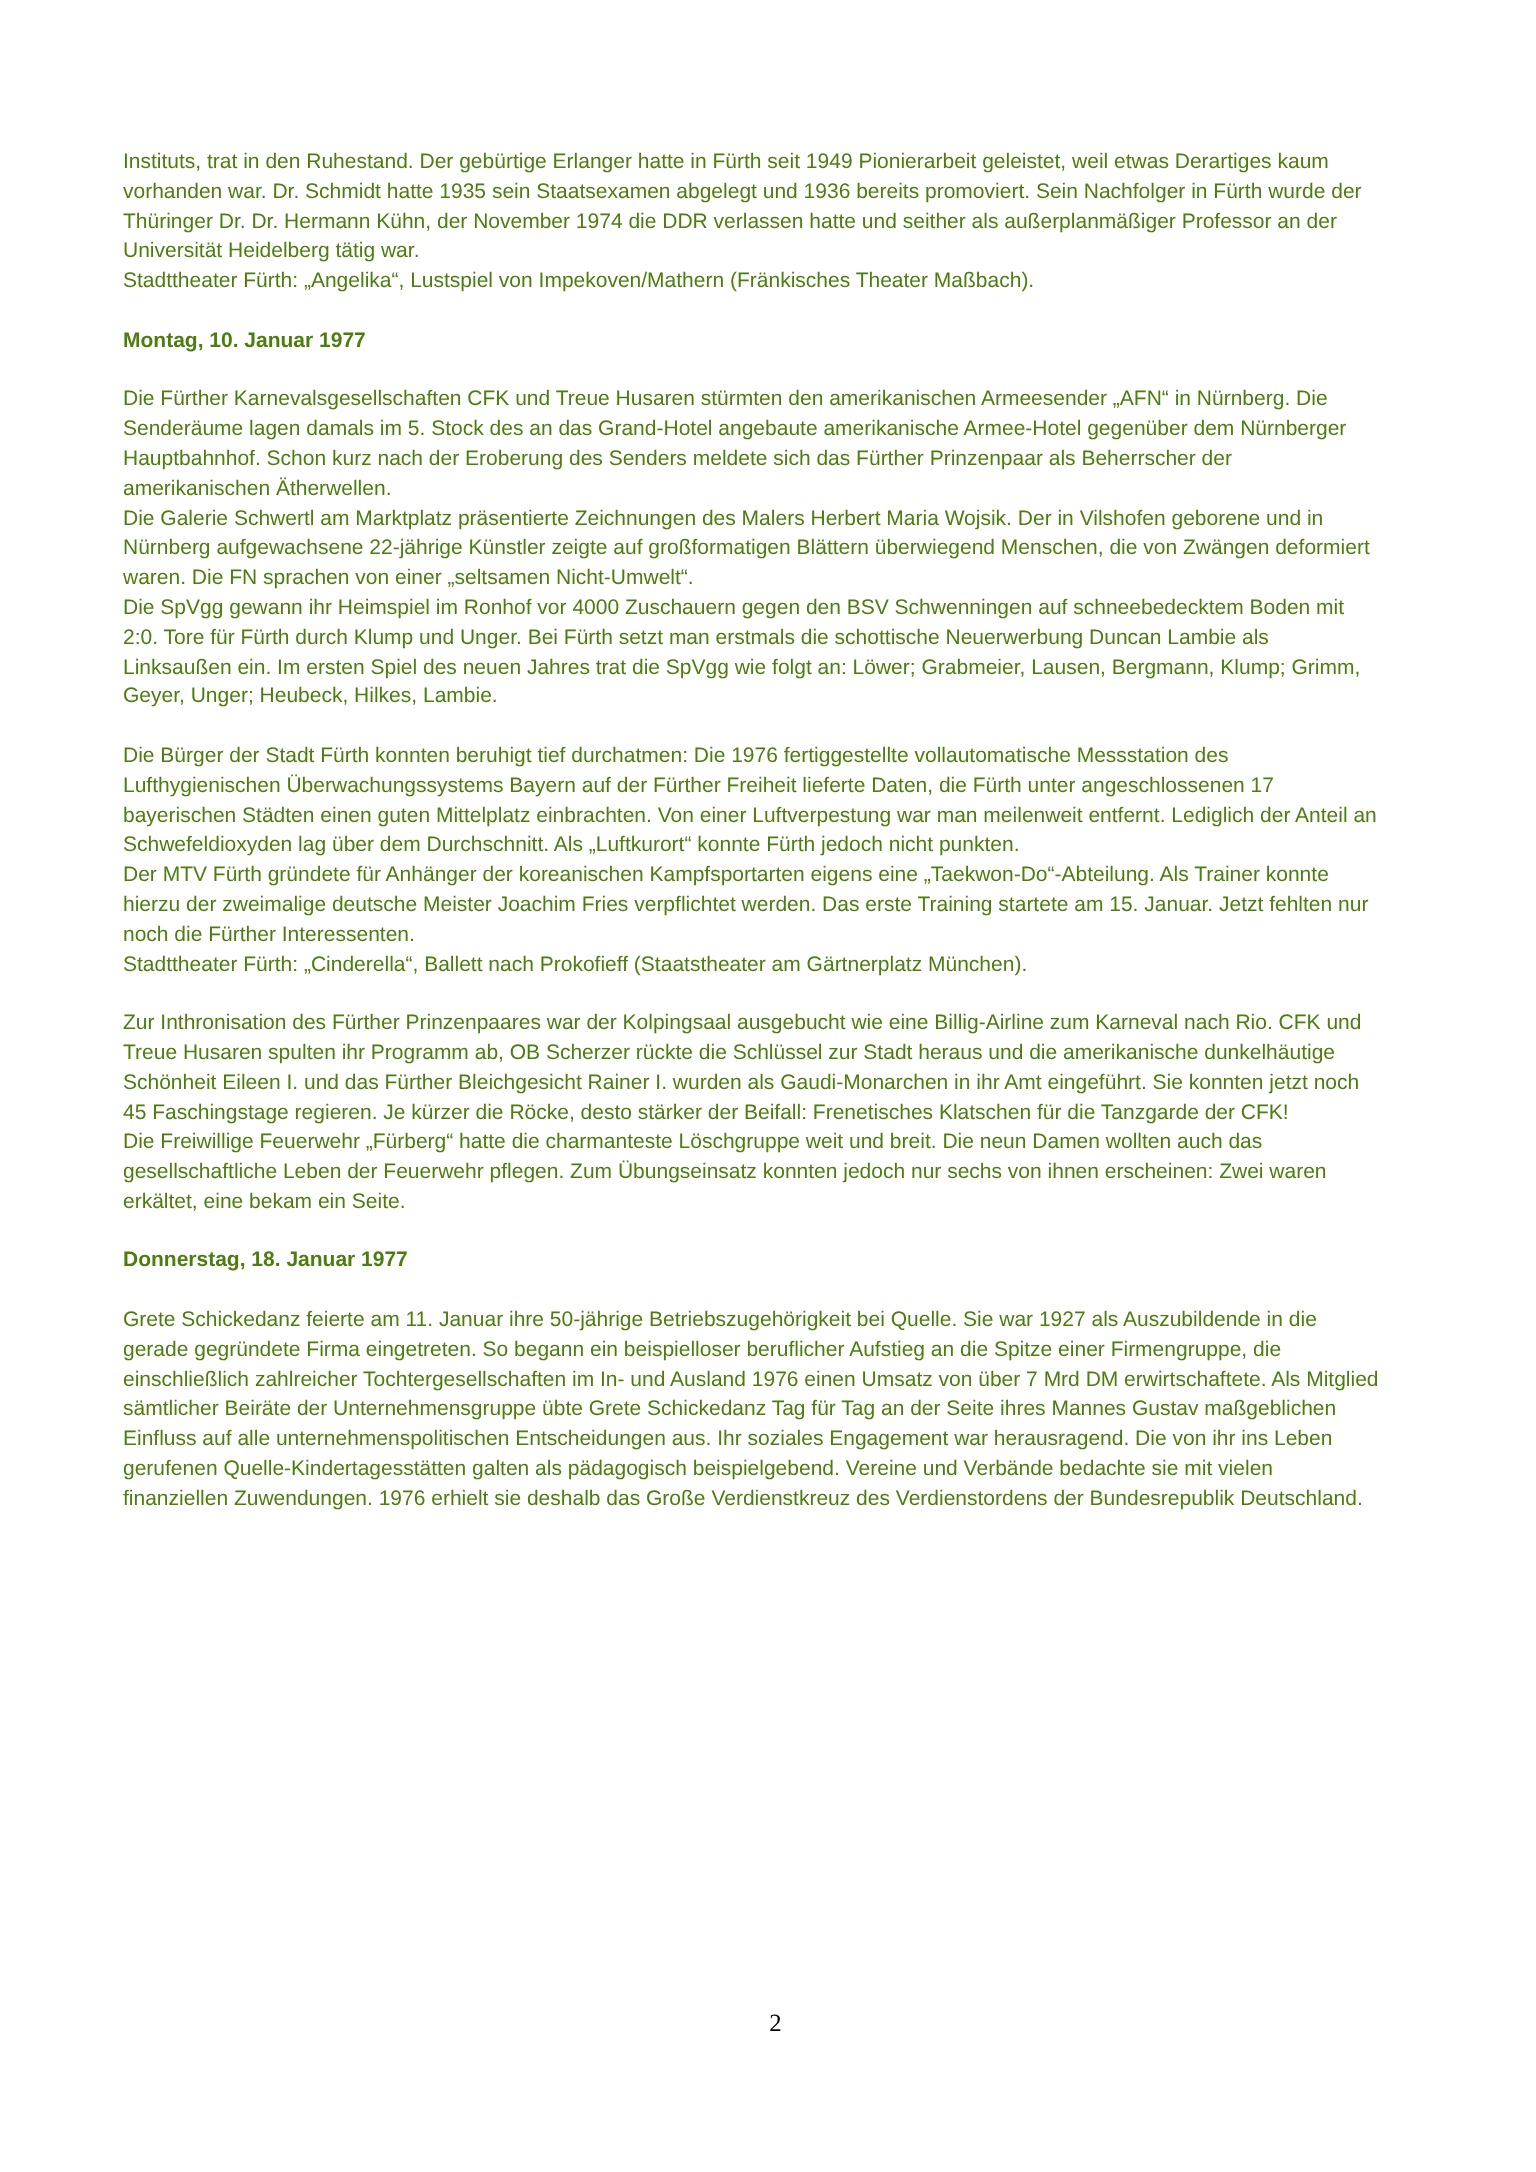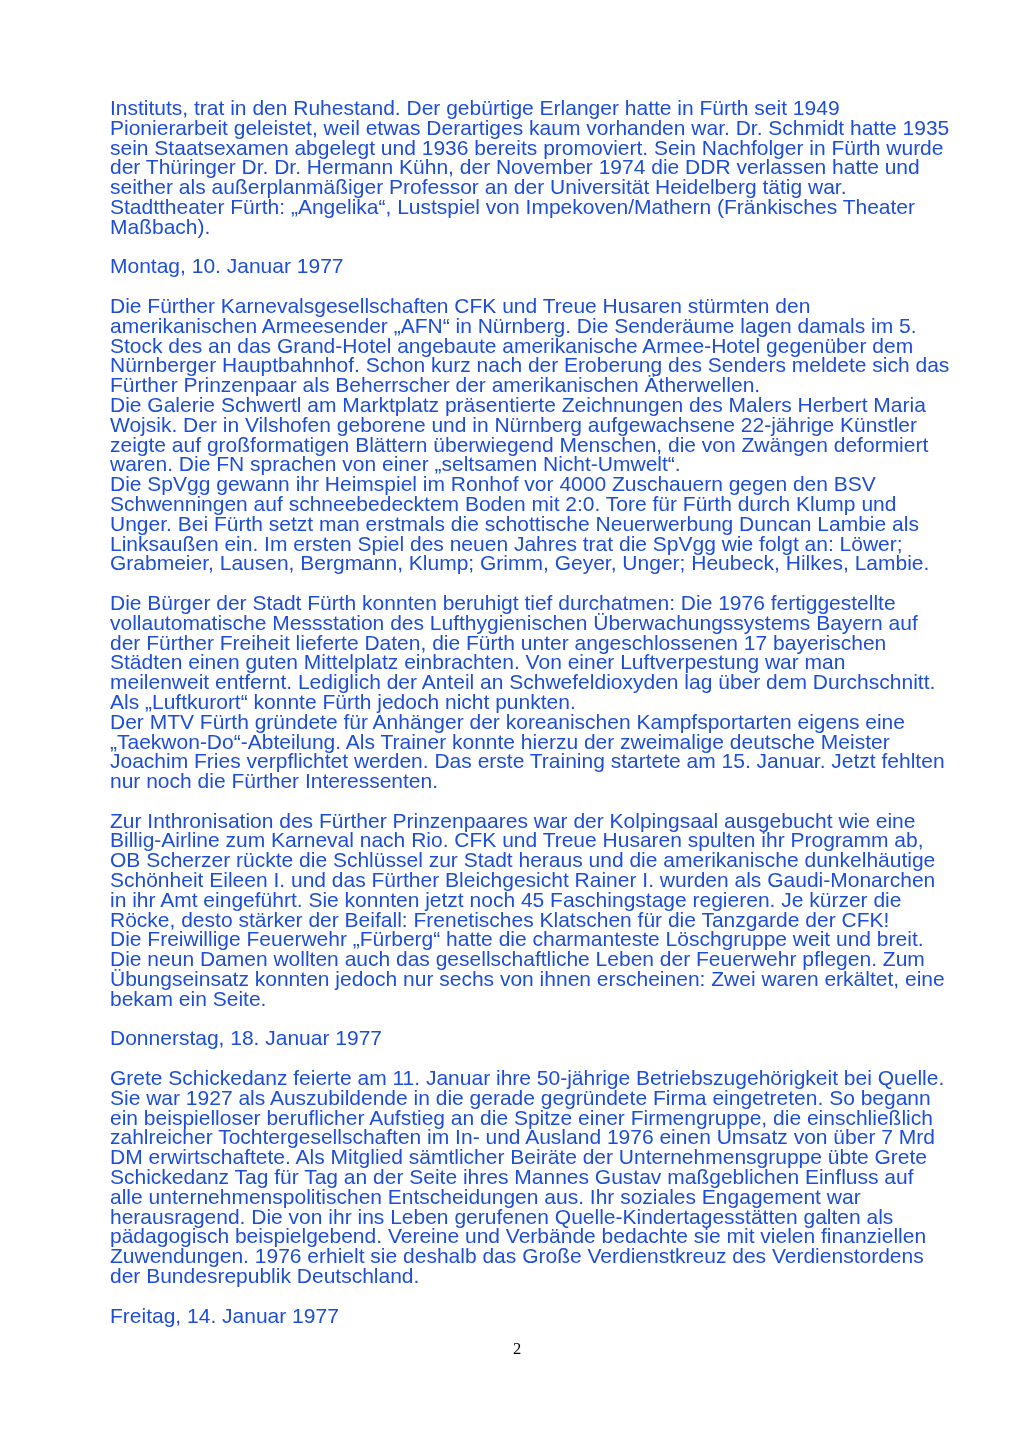--- a/index.html
+++ b/index.html
@@ -10,31 +10,31 @@
   .page {
     position: relative;
     width: 1024px;
     height: 1448px;
     background: #ffffff;
     color: #000000;
     overflow: hidden;
   }
   .content {
     position: absolute;
-    left: 110px;
+    left: 82px;
     top: 98px;
     width: 840px;
     font-family: "Liberation Sans", "DejaVu Sans", sans-serif;
-    font-size: 21px;
+    font-size: 14px;
     line-height: 19.8px;
-    color: #1d4ed8;
+    color: #4d7c0f;
     text-align: left;
   }
   .day-heading {
-    font-weight: 400;
+    font-weight: 700;
     margin: 0 0 19.8px 0;
   }
   .para-group {
     margin: 0 0 19.8px 0;
   }
   .para {
     margin: 0;
   }
   .footer {
     position: absolute;
@@ -58,27 +58,27 @@
       </div>
       <div class="day-heading">Montag, 10. Januar 1977</div>
       <div class="para-group">
         <div class="para">Die Fürther Karnevalsgesellschaften CFK und Treue Husaren stürmten den amerikanischen Armeesender „AFN“ in Nürnberg. Die Senderäume lagen damals im 5. Stock des an das Grand-Hotel angebaute amerikanische Armee-Hotel gegenüber dem Nürnberger Hauptbahnhof. Schon kurz nach der Eroberung des Senders meldete sich das Fürther Prinzenpaar als Beherrscher der amerikanischen Ätherwellen.</div>
         <div class="para">Die Galerie Schwertl am Marktplatz präsentierte Zeichnungen des Malers Herbert Maria Wojsik. Der in Vilshofen geborene und in Nürnberg aufgewachsene 22-jährige Künstler zeigte auf großformatigen Blättern überwiegend Menschen, die von Zwängen deformiert waren. Die FN sprachen von einer „seltsamen Nicht-Umwelt“.</div>
         <div class="para">Die SpVgg gewann ihr Heimspiel im Ronhof vor 4000 Zuschauern gegen den BSV Schwenningen auf schneebedecktem Boden mit 2:0. Tore für Fürth durch Klump und Unger. Bei Fürth setzt man erstmals die schottische Neuerwerbung Duncan Lambie als Linksaußen ein. Im ersten Spiel des neuen Jahres trat die SpVgg wie folgt an: Löwer; Grabmeier, Lausen, Bergmann, Klump; Grimm, Geyer, Unger; Heubeck, Hilkes, Lambie.</div>
       </div>
       <div class="para-group">
         <div class="para">Die Bürger der Stadt Fürth konnten beruhigt tief durchatmen: Die 1976 fertiggestellte vollautomatische Messstation des Lufthygienischen Überwachungssystems Bayern auf der Fürther Freiheit lieferte Daten, die Fürth unter angeschlossenen 17 bayerischen Städten einen guten Mittelplatz einbrachten. Von einer Luftverpestung war man meilenweit entfernt. Lediglich der Anteil an Schwefeldioxyden lag über dem Durchschnitt. Als „Luftkurort“ konnte Fürth jedoch nicht punkten.</div>
         <div class="para">Der MTV Fürth gründete für Anhänger der koreanischen Kampfsportarten eigens eine „Taekwon-Do“-Abteilung. Als Trainer konnte hierzu der zweimalige deutsche Meister Joachim Fries verpflichtet werden. Das erste Training startete am 15. Januar. Jetzt fehlten nur noch die Fürther Interessenten.</div>
+        <div class="para">Stadttheater Fürth: „Cinderella“, Ballett nach Prokofieff (Staatstheater am Gärtnerplatz München).</div>
       </div>
       <div class="para-group">
         <div class="para">Zur Inthronisation des Fürther Prinzenpaares war der Kolpingsaal ausgebucht wie eine Billig-Airline zum Karneval nach Rio. CFK und Treue Husaren spulten ihr Programm ab, OB Scherzer rückte die Schlüssel zur Stadt heraus und die amerikanische dunkelhäutige Schönheit Eileen I. und das Fürther Bleichgesicht Rainer I. wurden als Gaudi-Monarchen in ihr Amt eingeführt. Sie konnten jetzt noch 45 Faschingstage regieren. Je kürzer die Röcke, desto stärker der Beifall: Frenetisches Klatschen für die Tanzgarde der CFK!</div>
         <div class="para">Die Freiwillige Feuerwehr „Fürberg“ hatte die charmanteste Löschgruppe weit und breit. Die neun Damen wollten auch das gesellschaftliche Leben der Feuerwehr pflegen. Zum Übungseinsatz konnten jedoch nur sechs von ihnen erscheinen: Zwei waren erkältet, eine bekam ein Seite.</div>
       </div>
       <div class="day-heading">Donnerstag, 18. Januar 1977</div>
       <div class="para-group">
         <div class="para">Grete Schickedanz feierte am 11. Januar ihre 50-jährige Betriebszugehörigkeit bei Quelle. Sie war 1927 als Auszubildende in die gerade gegründete Firma eingetreten. So begann ein beispielloser beruflicher Aufstieg an die Spitze einer Firmengruppe, die einschließlich zahlreicher Tochtergesellschaften im In- und Ausland 1976 einen Umsatz von über 7 Mrd DM erwirtschaftete. Als Mitglied sämtlicher Beiräte der Unternehmensgruppe übte Grete Schickedanz Tag für Tag an der Seite ihres Mannes Gustav maßgeblichen Einfluss auf alle unternehmenspolitischen Entscheidungen aus. Ihr soziales Engagement war herausragend. Die von ihr ins Leben gerufenen Quelle-Kindertagesstätten galten als pädagogisch beispielgebend. Vereine und Verbände bedachte sie mit vielen finanziellen Zuwendungen. 1976 erhielt sie deshalb das Große Verdienstkreuz des Verdienstordens der Bundesrepublik Deutschland.</div>
       </div>
-      <div class="day-heading">Freitag, 14. Januar 1977</div>
     </div>
   <div class="footer">
     <span>2</span>
   </div>
 </div>
 
 </body></html>

